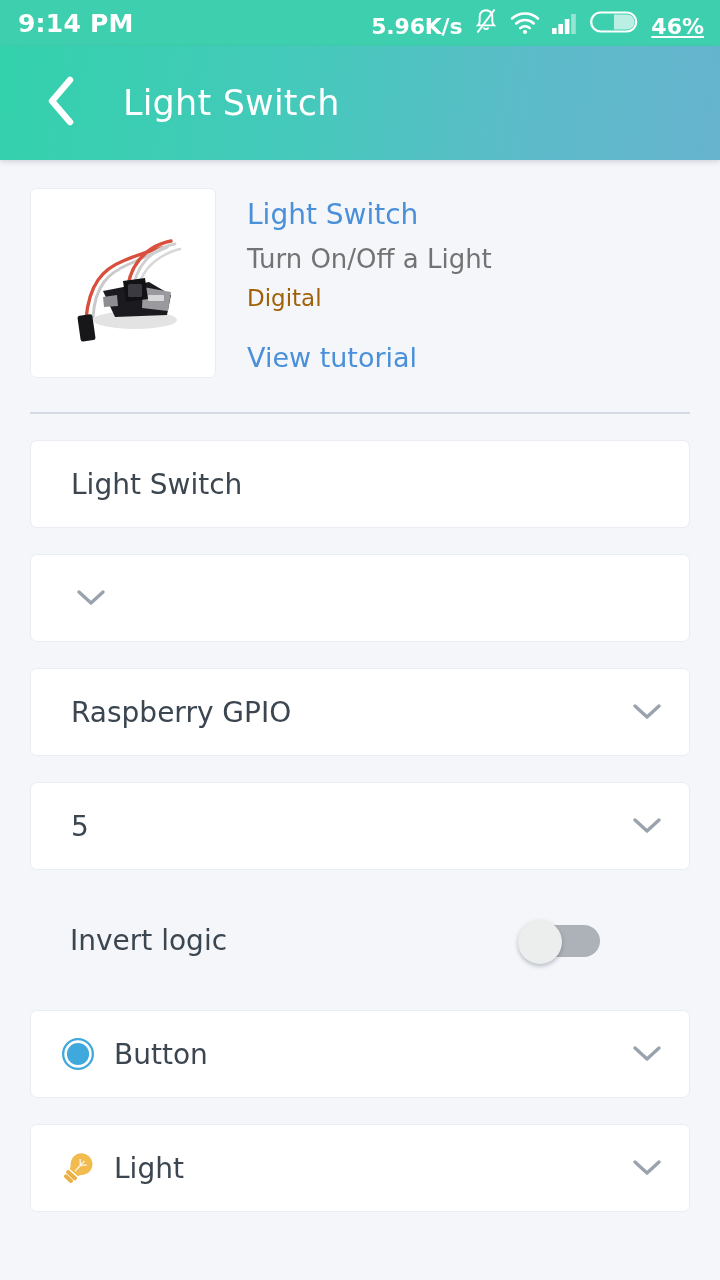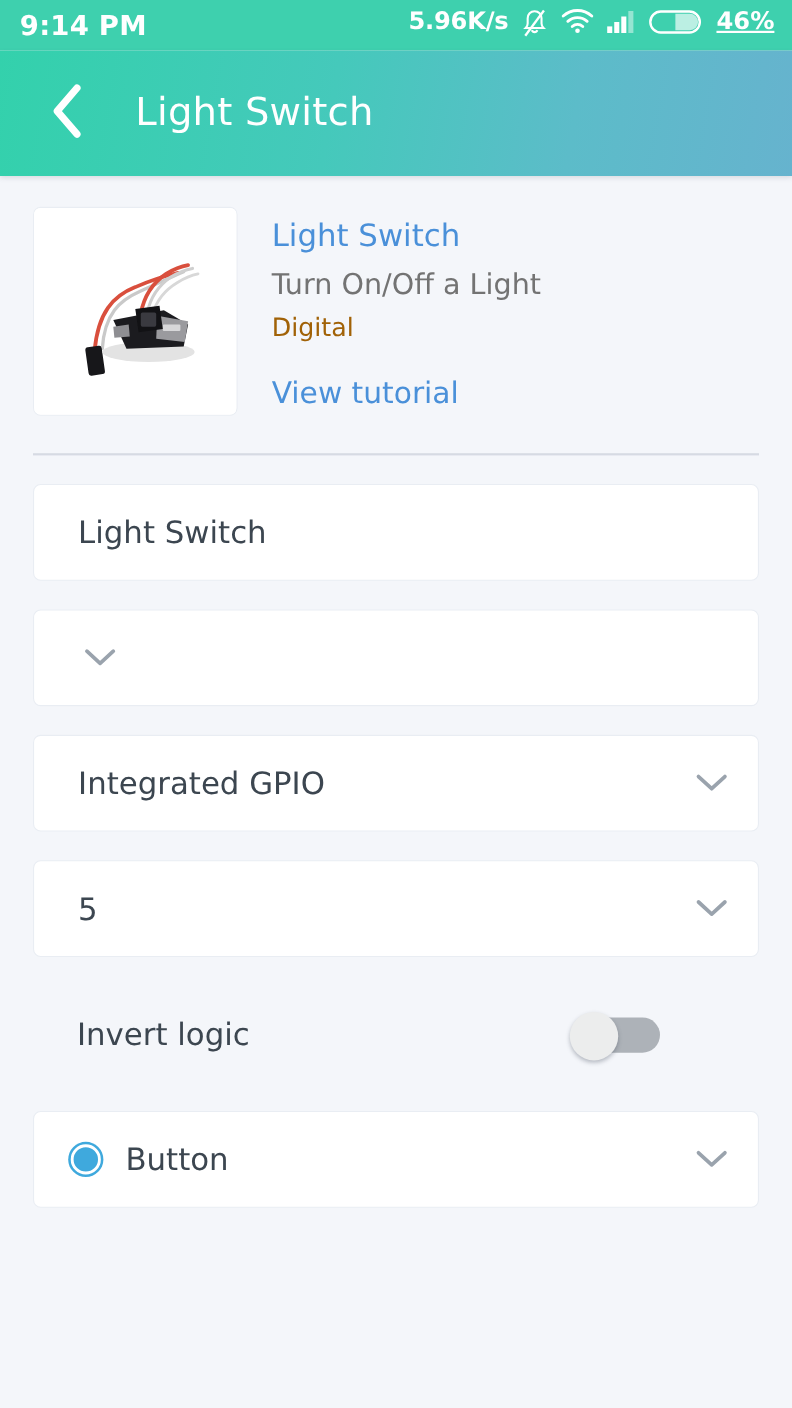--- a/index.html
+++ b/index.html
@@ -27,21 +27,21 @@
     color: #ffffff;
   }
   .status-time {
     font-size: 25px;
     font-weight: 600;
     letter-spacing: 0.2px;
   }
   .status-right {
     margin-left: auto;
     display: flex;
-    align-items: flex-start;
+    align-items: flex-end;
     gap: 11px;
   }
   .status-speed {
     font-size: 22px;
     font-weight: 600;
     letter-spacing: -0.2px;
   }
   .status-battery-pct {
     font-size: 22px;
     font-weight: 600;
@@ -321,21 +321,21 @@
 
     <div class="field-card">
       <div class="chevron">
         <svg width="30" height="18" viewBox="0 0 30 18">
           <path d="M3 3 L15 14 L27 3" fill="none" stroke="#9aa3ad" stroke-width="3.4" stroke-linecap="round" stroke-linejoin="round"></path>
         </svg>
       </div>
     </div>
 
     <div class="field-card">
-      <div class="field-value">Integrated GPIO</div>
+      <div class="field-value">Raspberry GPIO</div>
       <div class="chevron">
         <svg width="30" height="18" viewBox="0 0 30 18">
           <path d="M3 3 L15 14 L27 3" fill="none" stroke="#9aa3ad" stroke-width="3.4" stroke-linecap="round" stroke-linejoin="round"></path>
         </svg>
       </div>
     </div>
 
     <div class="field-card">
       <div class="field-value">5</div>
       <div class="chevron">
@@ -362,15 +362,34 @@
         </svg>
       </div>
       <div class="field-value">Button</div>
       <div class="chevron">
         <svg width="30" height="18" viewBox="0 0 30 18">
           <path d="M3 3 L15 14 L27 3" fill="none" stroke="#9aa3ad" stroke-width="3.4" stroke-linecap="round" stroke-linejoin="round"></path>
         </svg>
       </div>
     </div>
 
+    <div class="field-card with-icon">
+      <div class="field-icon">
+        <svg width="40" height="40" viewBox="0 0 40 40">
+          <g transform="rotate(42 20 20)">
+            <path d="M20 4c6.1 0 11 4.6 11 10.4 0 3.7-1.9 6.5-3.7 8.6-1 1.2-1.6 2.1-1.8 3.2h-11c-.2-1.1-.8-2-1.8-3.2C10.9 20.9 9 18.1 9 14.4 9 8.6 13.9 4 20 4z" fill="#f2bb4e"></path>
+            <rect x="13.6" y="27.6" width="12.8" height="4.1" rx="1.4" fill="#eab046"></rect>
+            <rect x="14.6" y="32.3" width="10.8" height="3.9" rx="1.9" fill="#eab046"></rect>
+            <path d="M20 10.5v14" fill="none" stroke="#ffffff" stroke-width="1.5" opacity="0.75"></path>
+            <path d="M20 16.5l-4.4-4.6M20 16.5l4.4-4.6" fill="none" stroke="#ffffff" stroke-width="1.5" opacity="0.75"></path>
+          </g>
+        </svg>
+      </div>
+      <div class="field-value">Light</div>
+      <div class="chevron">
+        <svg width="30" height="18" viewBox="0 0 30 18">
+          <path d="M3 3 L15 14 L27 3" fill="none" stroke="#9aa3ad" stroke-width="3.4" stroke-linecap="round" stroke-linejoin="round"></path>
+        </svg>
+      </div>
+    </div>
 
   </div>
 </div>
 
 </body></html>

